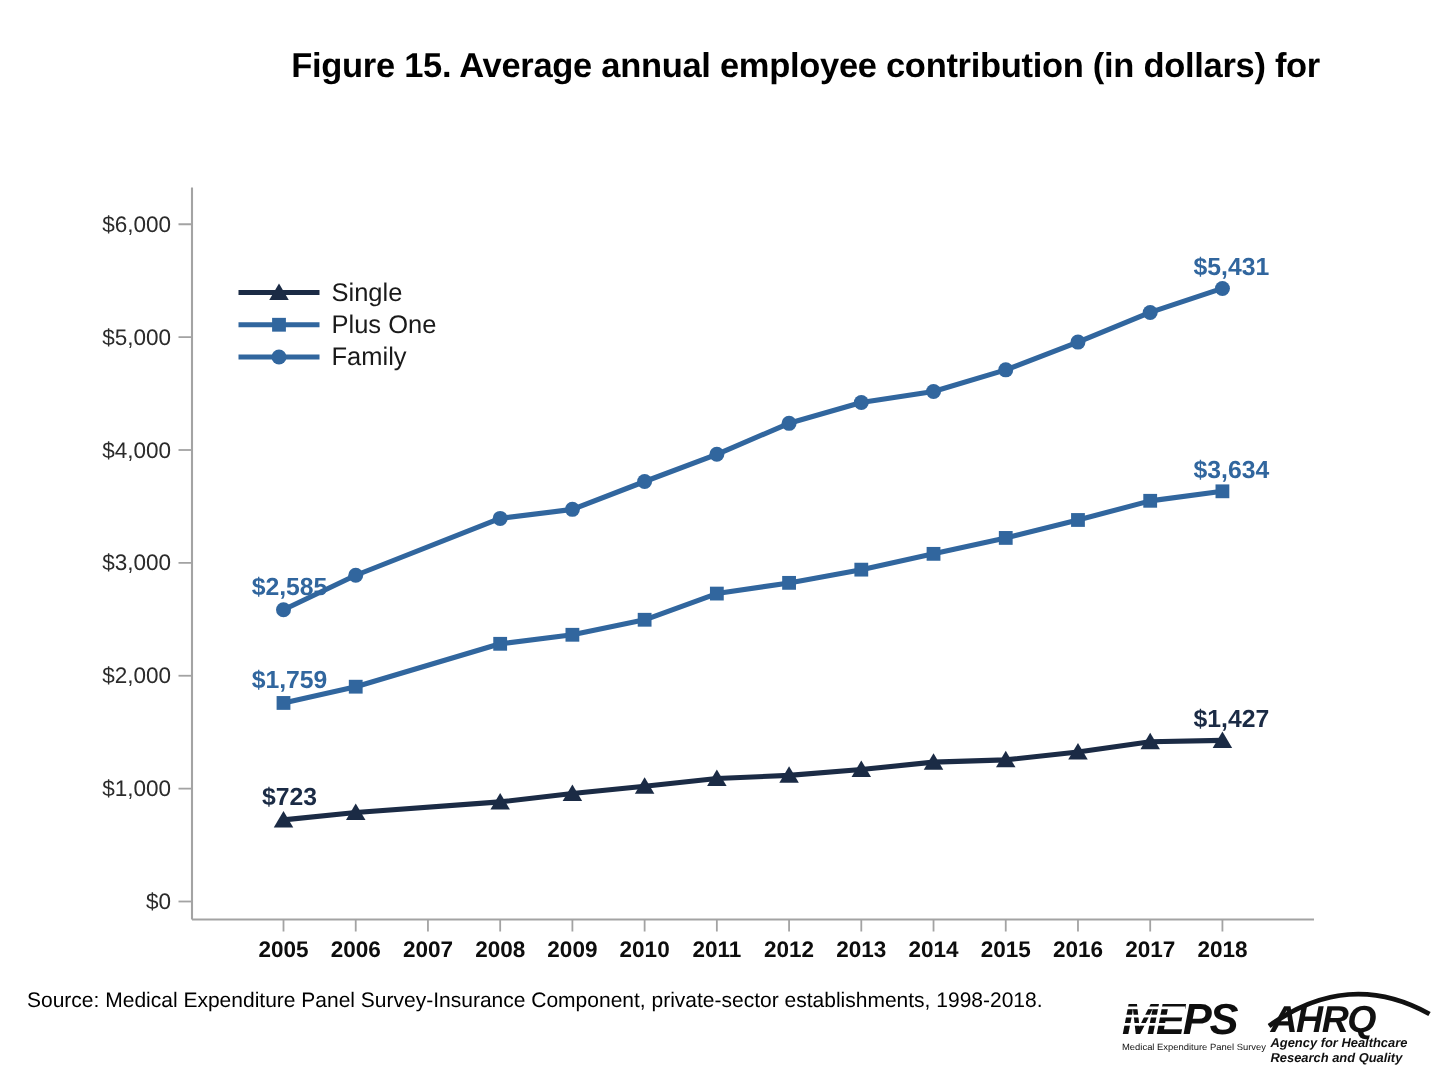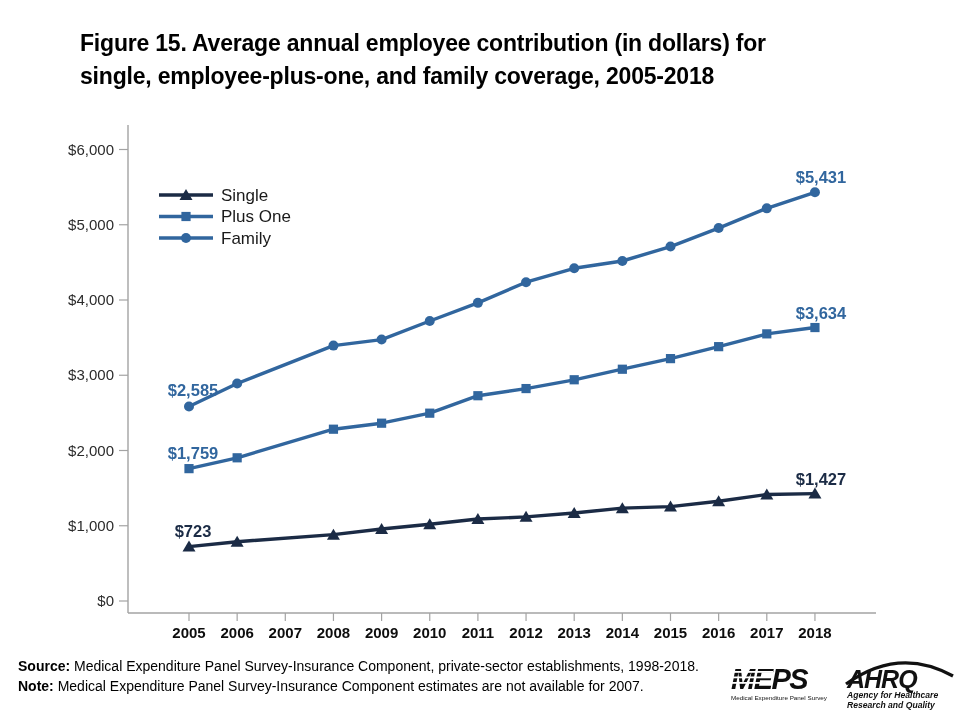--- a/index.html
+++ b/index.html
@@ -1,42 +1,41 @@
 <!DOCTYPE html>
 <html><head>
 <meta charset="utf-8">
 <style>
   html,body{margin:0;padding:0;}
   body{
     width:960px;height:720px;position:relative;background:#ffffff;
     font-family:"Liberation Sans", sans-serif;overflow:hidden;
   }
   .title{
-    position:absolute;top:27px;left:80px;width:800px;text-align:left;
+    position:absolute;top:27px;left:80px;width:800px;text-align:right;
     font-size:23px;font-weight:bold;color:#000;line-height:33px;letter-spacing:-0.2px;
   }
   #chart-svg{position:absolute;left:0;top:105px;}
   .ytick{font-size:15px;fill:#2b2b2b;}
   .xtick{font-size:15px;font-weight:bold;fill:#0d0d0d;}
   .legend-label{font-size:17px;fill:#1a1a1a;}
   .dlabel{font-size:16.5px;font-weight:bold;}
   .footer{
     position:absolute;left:18px;top:656px;width:730px;
     font-size:14px;color:#000;line-height:20px;
   }
-  .footer b{font-weight:bold;}
-  .meps-logo{position:absolute;left:731px;top:662px;width:100px;}
+  .footer b{font-weight:normal;}
+  .meps-logo{position:absolute;left:748px;top:662px;width:100px;}
   .ahrq-logo{position:absolute;left:845px;top:656px;width:114px;text-align:right;}
 </style>
 </head>
 <body>
 
 <div class="title">
   <div>Figure 15. Average annual employee contribution (in dollars) for</div>
-  <div>single, employee-plus-one, and family coverage, 2005-2018</div>
 </div>
 
 <svg id="chart-svg" width="960" height="555" viewBox="0 0 960 555">
     <g>
       <line x1="128" y1="20" x2="128" y2="508" stroke="#a3a3a3" stroke-width="1.4"></line>
       <line x1="128" y1="508" x2="876" y2="508" stroke="#a3a3a3" stroke-width="1.4"></line>
       <line x1="119" x2="128" y1="496" y2="496" stroke="#a3a3a3" stroke-width="1.2"></line>
       <text x="114" y="501" text-anchor="end" class="ytick">$0</text>
       <line x1="119" x2="128" y1="420.75" y2="420.75" stroke="#a3a3a3" stroke-width="1.2"></line>
       <text x="114" y="425.75" text-anchor="end" class="ytick">$1,000</text>
@@ -147,21 +146,20 @@
       <g>
         <line x1="159" x2="213" y1="133" y2="133" stroke="#31669e" stroke-width="3.4"></line>
         <circle cx="186" cy="133" r="5" fill="#31669e"></circle>
         <text x="221" y="138.5" class="legend-label">Family</text>
       </g>
     </g>
   </svg>
 
 <div class="footer">
   <div><b>Source:</b><span> Medical Expenditure Panel Survey-Insurance Component, private-sector establishments, 1998-2018.</span></div>
-  <div><b>Note:</b><span> Medical Expenditure Panel Survey-Insurance Component estimates are not available for 2007.</span></div>
 </div>
 
 <div class="meps-logo">
   <svg width="100" height="44" viewBox="0 0 100 44">
     <text x="0" y="27" font-size="29" font-weight="900" font-style="italic" letter-spacing="-1.5" fill="#0e0e0e">MEPS</text>
     <rect x="0" y="9" width="42" height="1.8" fill="#ffffff"></rect>
     <rect x="0" y="14.5" width="42" height="1.8" fill="#ffffff"></rect>
     <rect x="0" y="20" width="42" height="1.8" fill="#ffffff"></rect>
     <text x="0" y="38" font-size="6" fill="#111" textLength="96" lengthAdjust="spacingAndGlyphs">Medical Expenditure Panel Survey</text>
   </svg>

